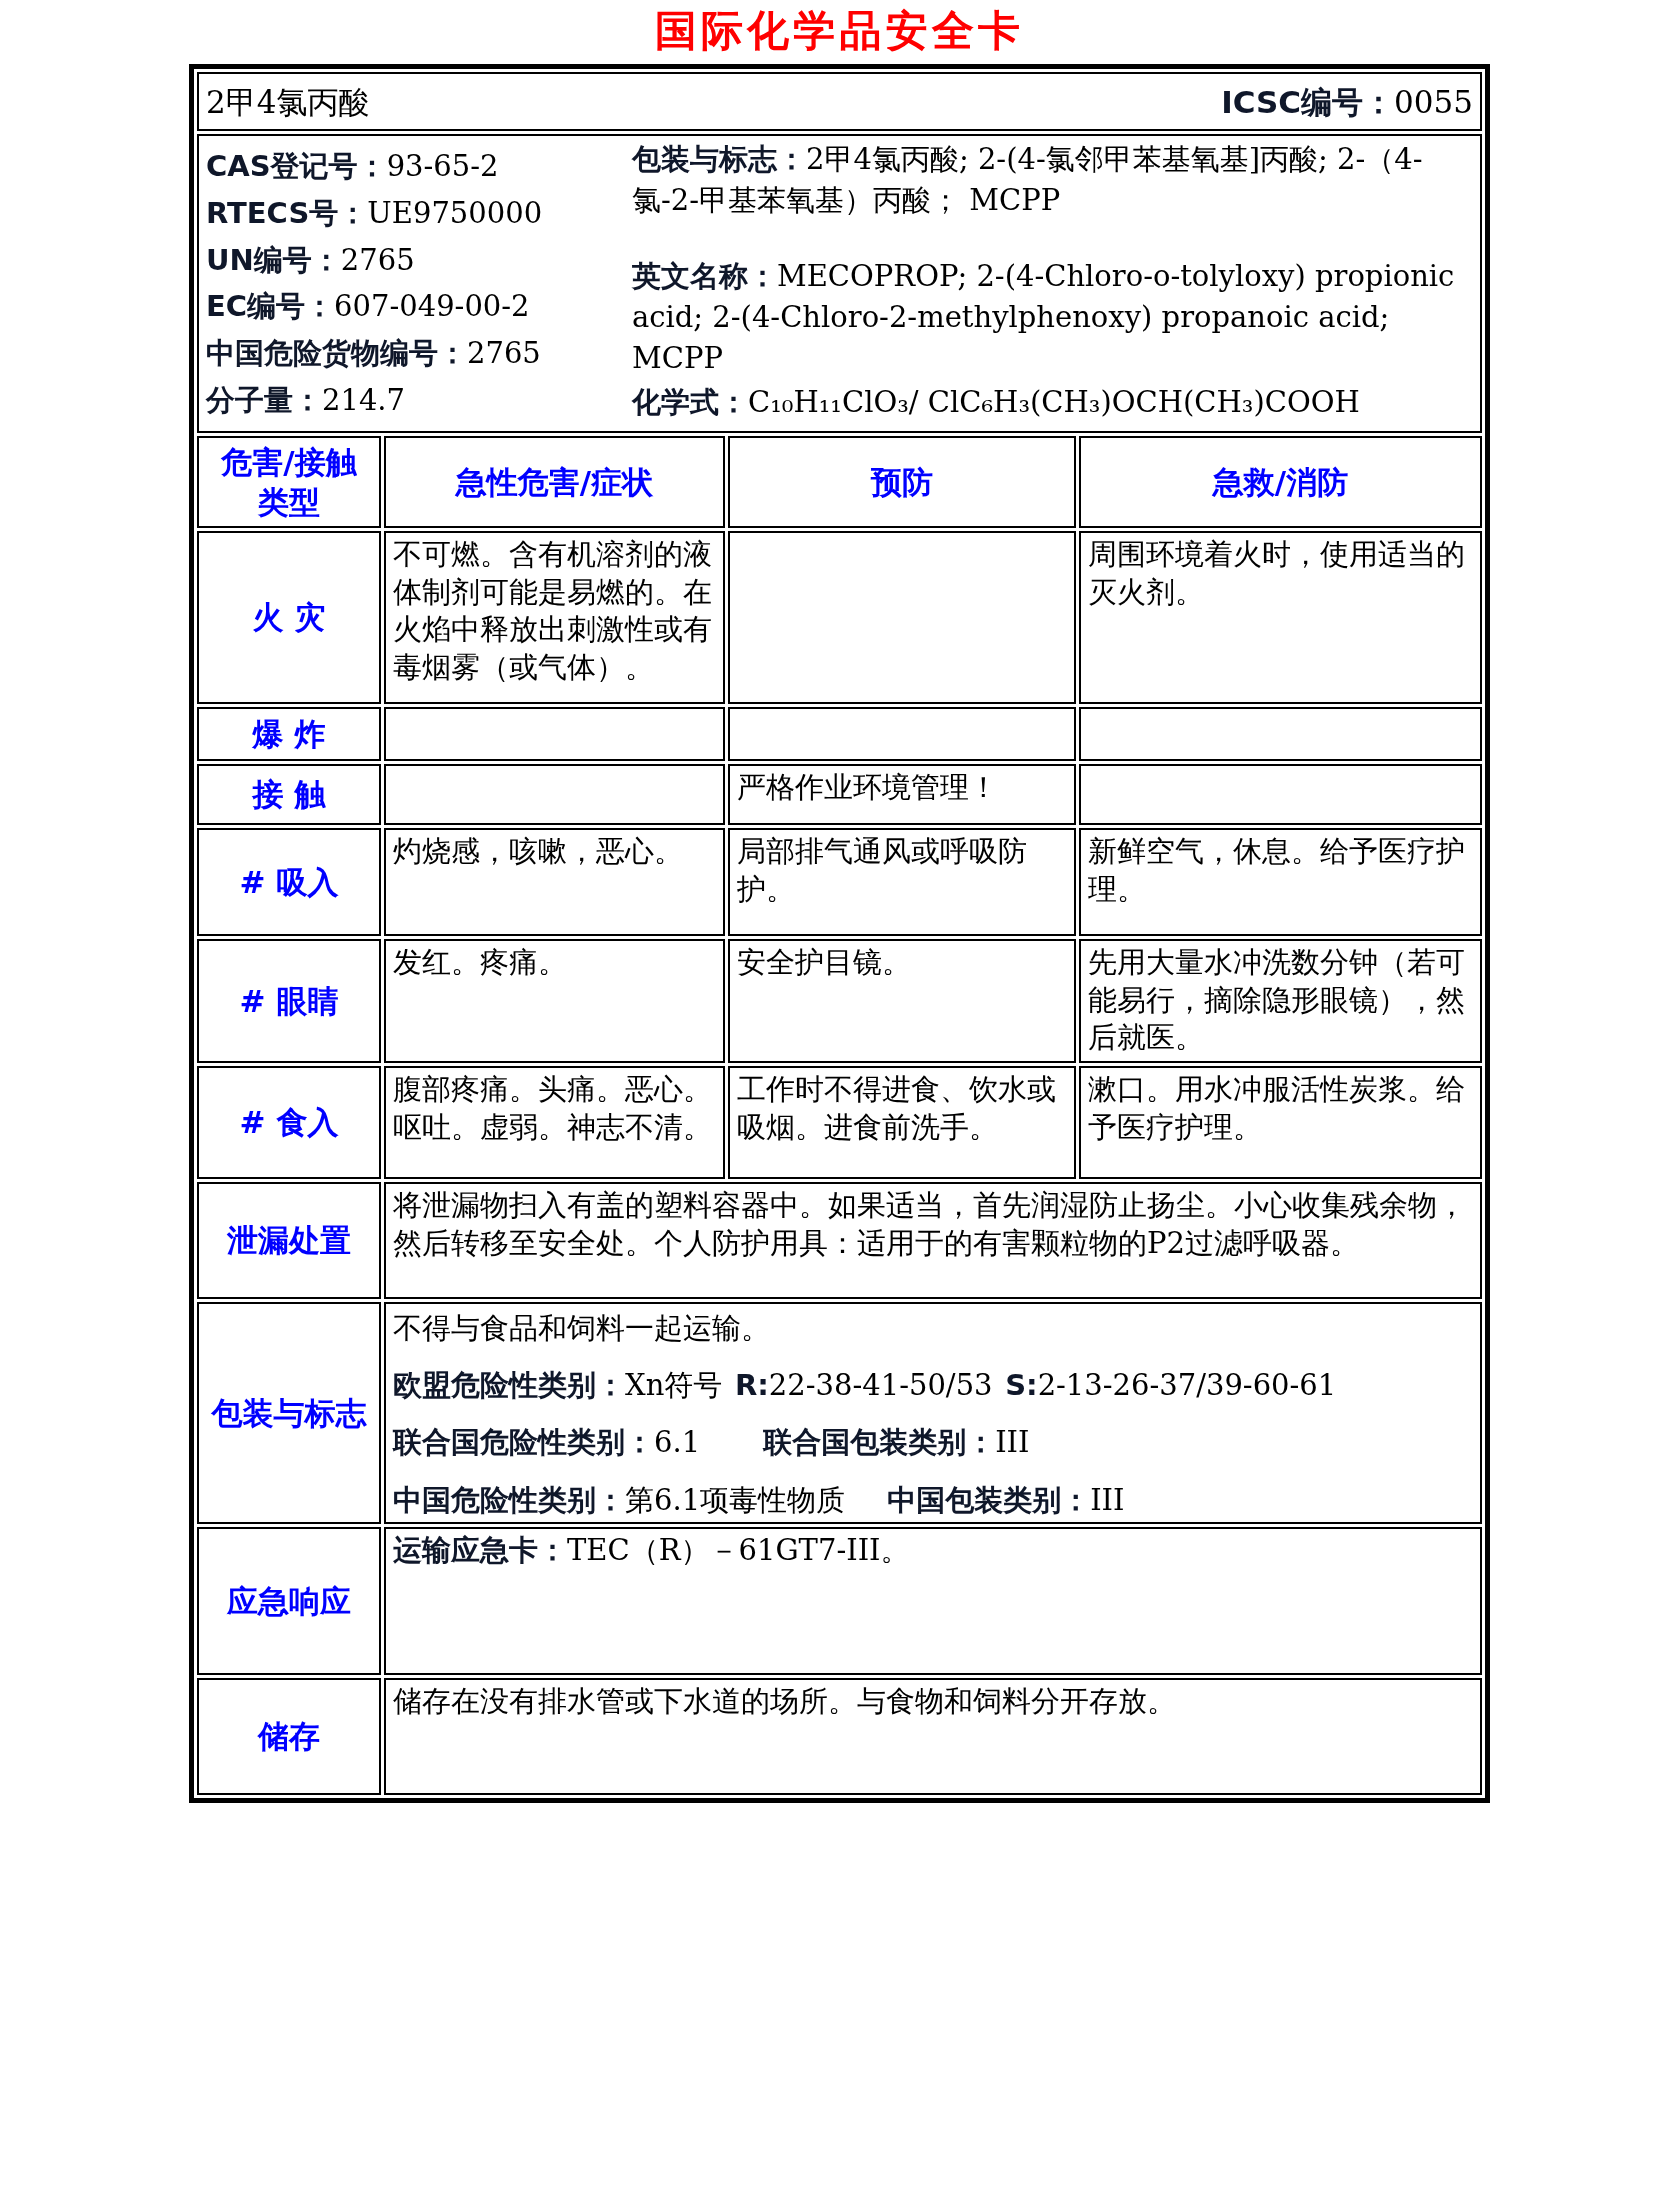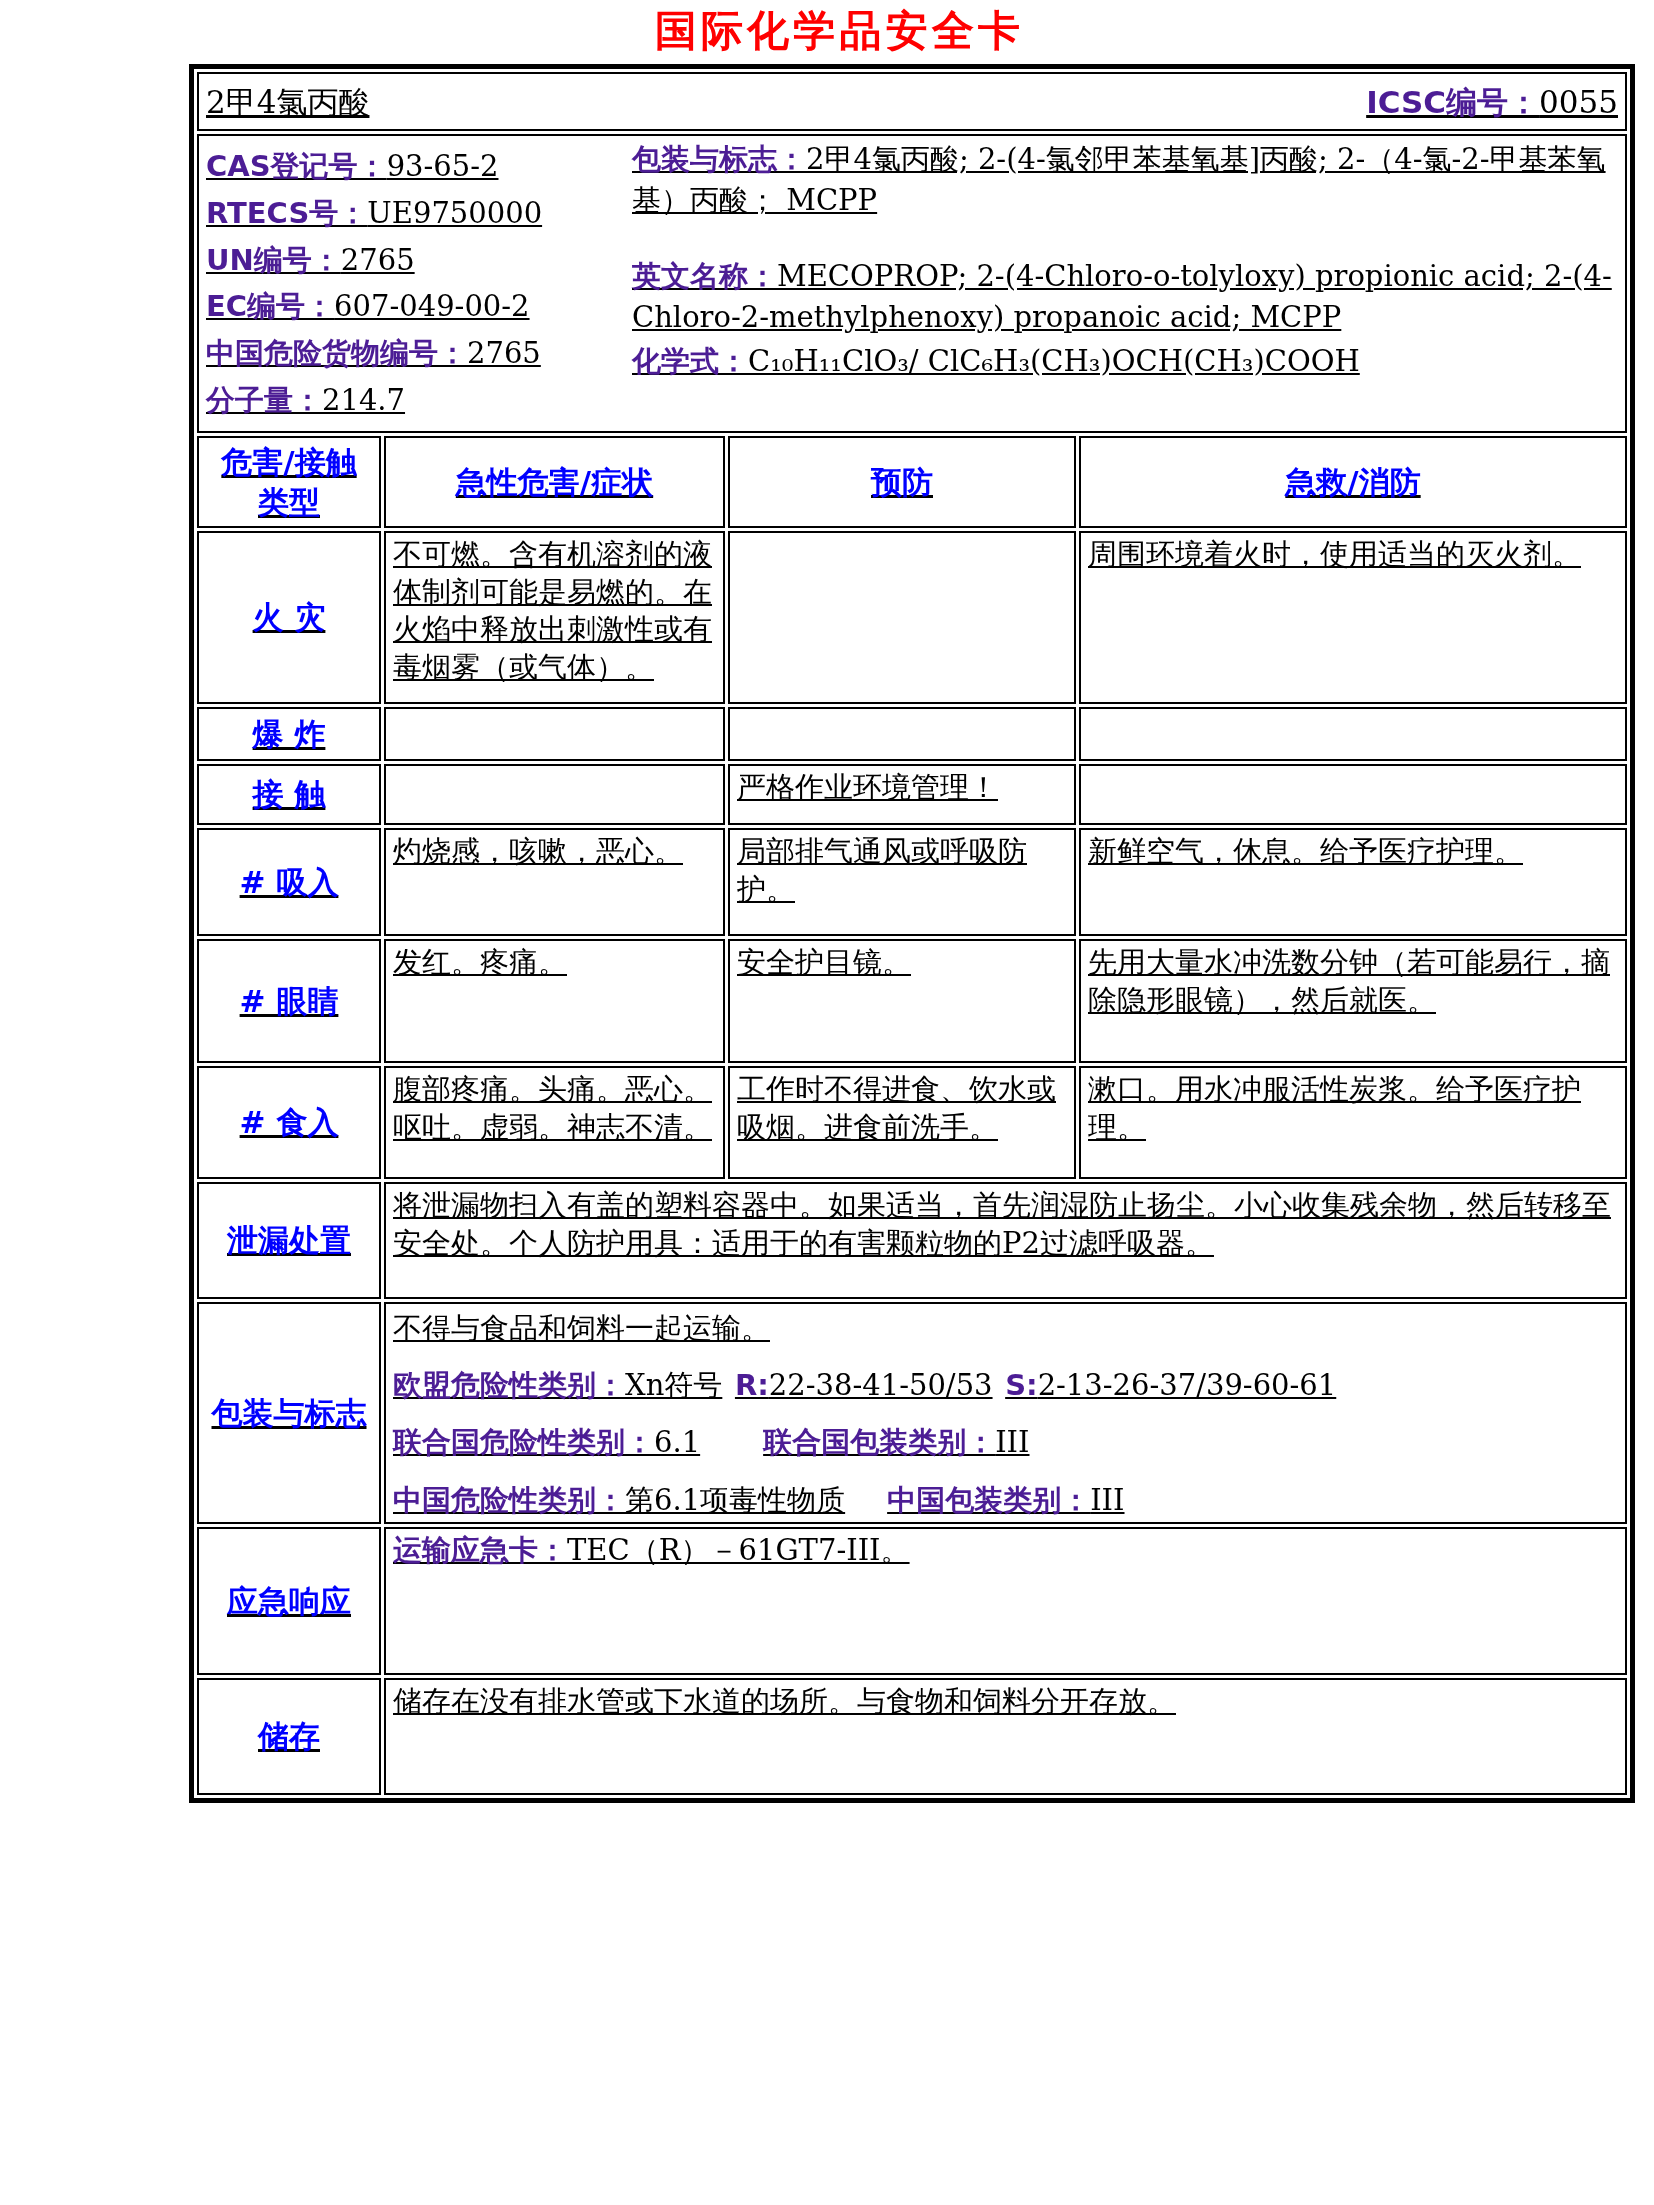--- a/index.html
+++ b/index.html
@@ -20,43 +20,42 @@
     text-align: center;
     color: #ff0000;
     font-family: "DejaVu Sans", "Liberation Sans", sans-serif;
     font-weight: bold;
     font-size: 42px;
     letter-spacing: 4.2px;
     line-height: 1.0;
   }
   table.card {
     margin: 12.6px 0 0 189px;
-    width: 1446px;
+    width: 1301px;
     table-layout: fixed;
     border-collapse: separate;
     border-spacing: 3.5px;
     border: 5.6px solid #000000;
     background: #ffffff;
-    text-decoration: underline;
   }
   col.c1 { width: 184px; }
   col.c2 { width: 341px; }
   col.c3 { width: 348px; }
   td {
     border: 2.1px solid #000000;
     box-sizing: border-box;
     vertical-align: top;
     padding: 2.8px 7px;
     font-size: 29px;
     line-height: 1.3;
     overflow: hidden;
     word-break: break-word;
   }
   .lbl {
-    color: #4c1d95;
+    color: #0f172a;
     font-weight: bold;
     font-family: "DejaVu Sans", "Liberation Sans", sans-serif;
   }
   td.rowlbl {
     vertical-align: middle;
     text-align: center;
     color: #0000ff;
     font-weight: bold;
     font-family: "DejaVu Sans", "Liberation Sans", sans-serif;
     font-size: 31px;

